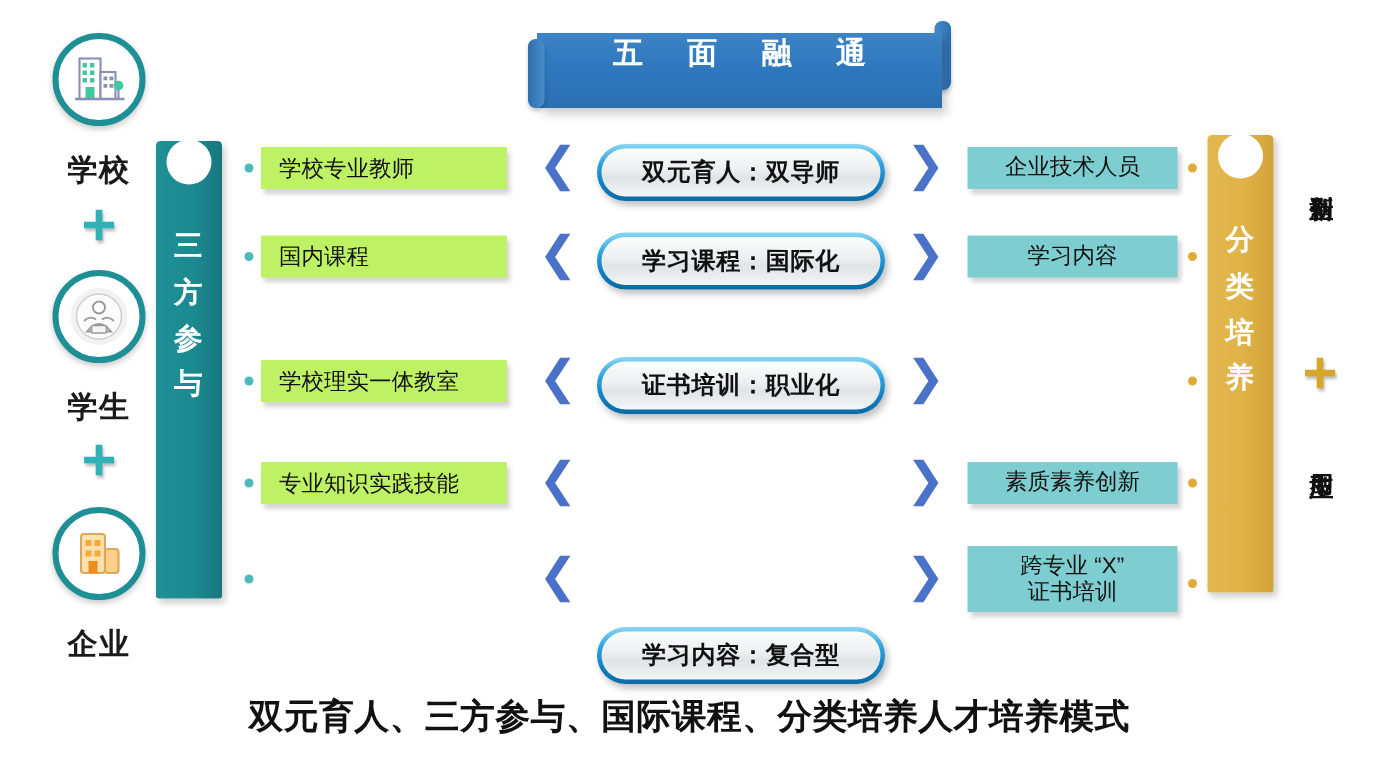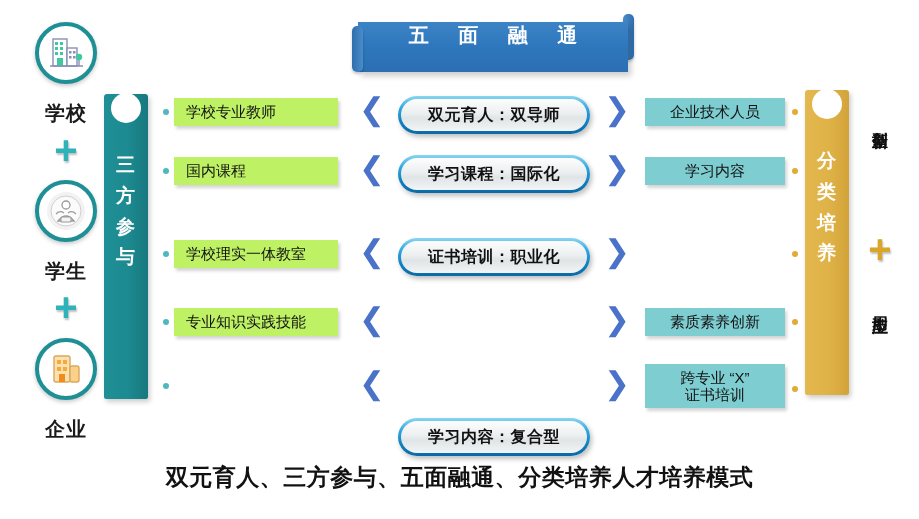--- a/index.html
+++ b/index.html
@@ -464,15 +464,15 @@
   </div>
 
   <div class="outcome" style="top:105px;">
     <span class="vtext">创新型</span>
   </div>
   <div class="plus-gold" style="top:232px;">+</div>
   <div class="outcome" style="top:290px;">
     <span class="vtext">应用型</span>
   </div>
 
-  <div id="caption">双元育人、三方参与、五面融通、分类培养人才培养模式</div>
+  <div id="caption">双元育人、三方参与、国际课程、分类培养人才培养模式</div>
 
 </div>
 
 </body></html>

